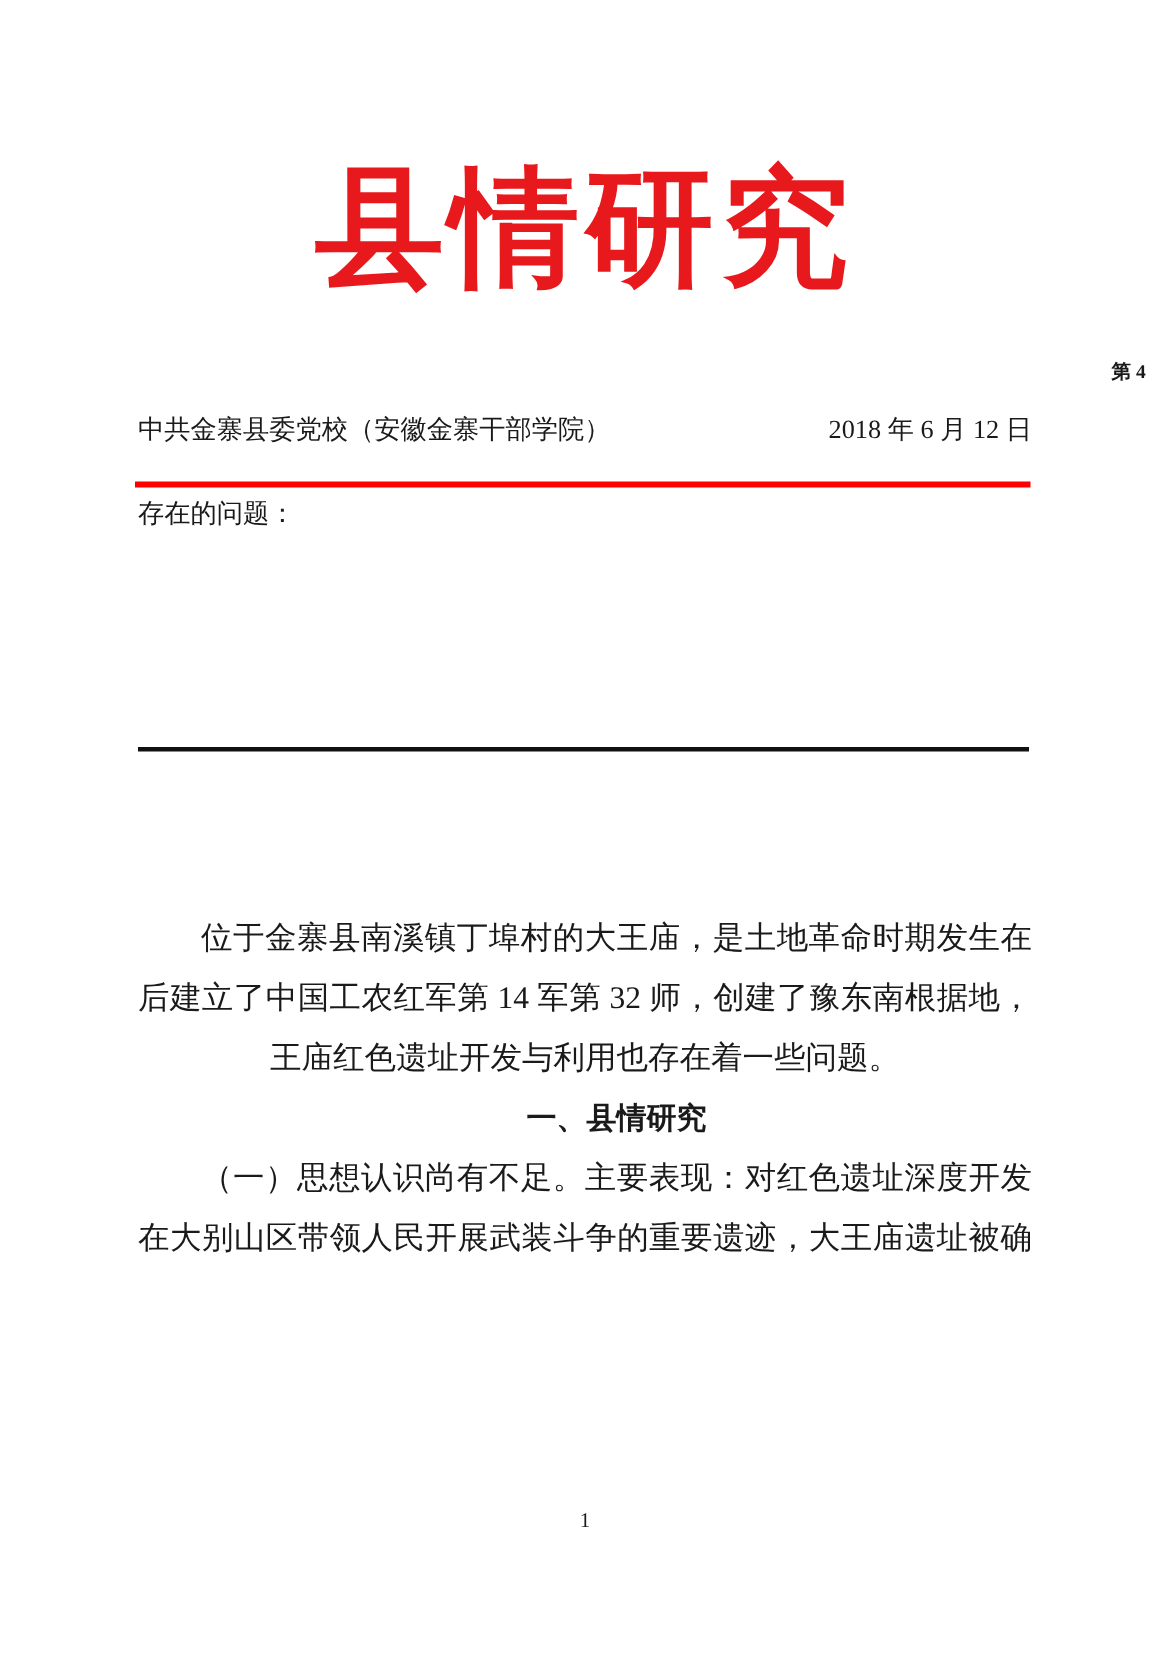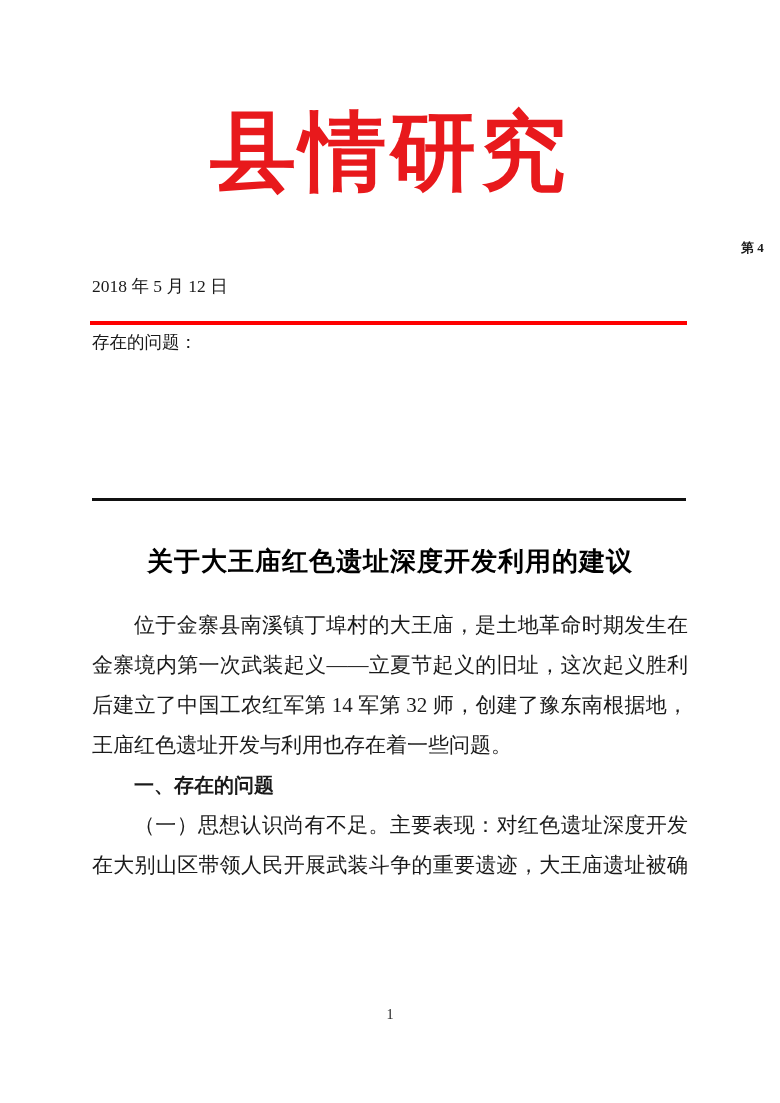--- a/index.html
+++ b/index.html
@@ -76,21 +76,21 @@
     white-space:nowrap;
   }
   .article-body{
     position:absolute;
     top:605px; left:92px; width:596px;
   }
   .line{
     font-size:21px;
     line-height:40px;
     height:40px;
-    text-align:left;
+    text-align:center;
     color:var(--ink);
     overflow:hidden;
   }
   .line.justify{
     text-align:justify;
     text-align-last:justify;
   }
   .line.indent{
     text-indent:42px;
   }
@@ -111,36 +111,35 @@
 </head>
 <body>
 
 <div class="page">
 
   <div class="masthead">县情研究</div>
 
   <div class="issue">第 4 期</div>
 
   <div class="header-row">
-    <span>2018 年 5 月 12 日</span>
+    <span>中共金寨县委党校（安徽金寨干部学院）</span>
+    <span>2018 年 6 月 12 日</span>
   </div>
 
   <div class="rule-red"></div>
 
   <div class="approval">存在的问题：</div>
 
   <div class="rule-black"></div>
 
-  <div class="article-title">关于大王庙红色遗址深度开发利用的建议</div>
 
   <div class="article-body">
       <div class="line indent justify">位于金寨县南溪镇丁埠村的大王庙，是土地革命时期发生在</div>
-      <div class="line justify">金寨境内第一次武装起义——立夏节起义的旧址，这次起义胜利</div>
       <div class="line justify">后建立了中国工农红军第 14 军第 32 师，创建了豫东南根据地，</div>
       <div class="line">王庙红色遗址开发与利用也存在着一些问题。</div>
-      <div class="line indent heading">一、存在的问题</div>
+      <div class="line indent heading">一、县情研究</div>
       <div class="line indent justify">（一）思想认识尚有不足。主要表现：对红色遗址深度开发与</div>
       <div class="line justify">在大别山区带领人民开展武装斗争的重要遗迹，大王庙遗址被确</div>
     </div>
 
   <div class="page-number">1</div>
 
 </div>
 
 </body></html>

